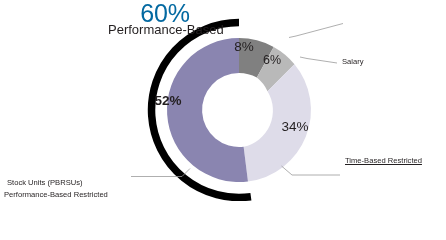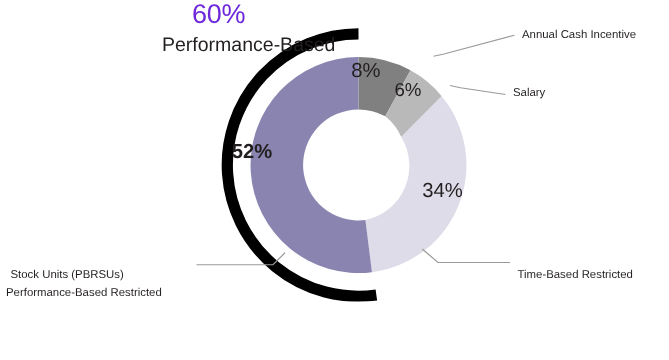--- a/index.html
+++ b/index.html
@@ -30,24 +30,24 @@
     height: 201px;
     display: block;
   }
   .txt {
     position: absolute;
     white-space: pre;
     line-height: 1.18;
   }
   
   .headline-value {
-    font-size: 18px;
+    font-size: 25px;
     letter-spacing: -0.2px;
-    color: #6d28d9;
-    text-align: left;
+    color: #0369a1;
+    text-align: center;
   }
   .headline-caption {
     font-size: 13px;
     color: #231f20;
     text-align: center;
   }
   
   .slice-pct {
     font-size: 13.5px;
     color: #231f20;
@@ -111,21 +111,20 @@
   </svg>
 
   <div class="txt headline-value" style="left:128px; top:-1px; width:74px;">60%</div>
   <div class="txt headline-caption" style="left:108px; top:22px; width:114px;">Performance-Based</div>
 
   <div class="txt slice-pct" style="left:224px; top:39px; width:40px;">8%</div>
   <div class="txt slice-pct small" style="left:253px; top:53px; width:38px;">6%</div>
   <div class="txt slice-pct" style="left:271px; top:119px; width:48px;">34%</div>
   <div class="txt slice-pct" style="left:144px; top:93px; width:48px;font-weight:bold;">52%</div>
 
-  <div class="txt callout right" style="left:348px; top:19px;">Annual Cash Incentive</div>
   <div class="txt callout right" style="left:342px; top:58px;">Salary</div>
 
-  <div class="txt callout right" style="left:345px; top:179px;">Time-Based Restricted</div>
+  <div class="txt callout right" style="left:345px; top:157px;text-decoration:underline;">Time-Based Restricted</div>
 
   <div class="txt callout left" style="left:4px; top:169px;margin-top:22px;">Performance-Based Restricted</div>
   <div class="txt callout left" style="left:7px; top:179px;">Stock Units (PBRSUs)</div>
 
 </div>
 
 </body></html>

